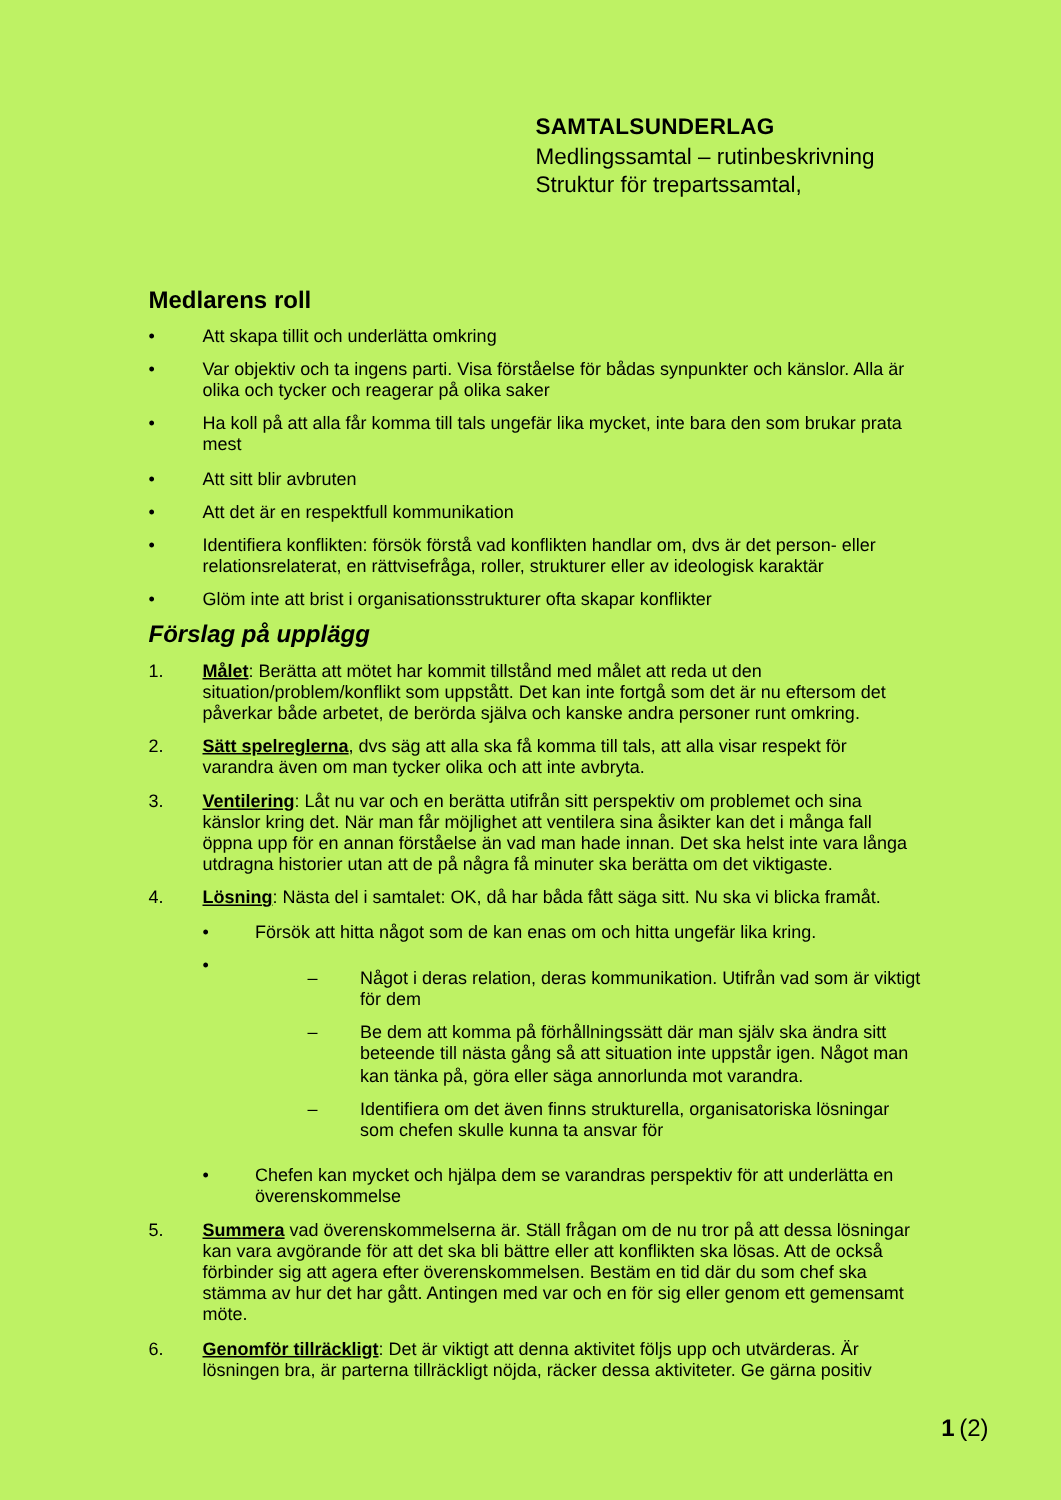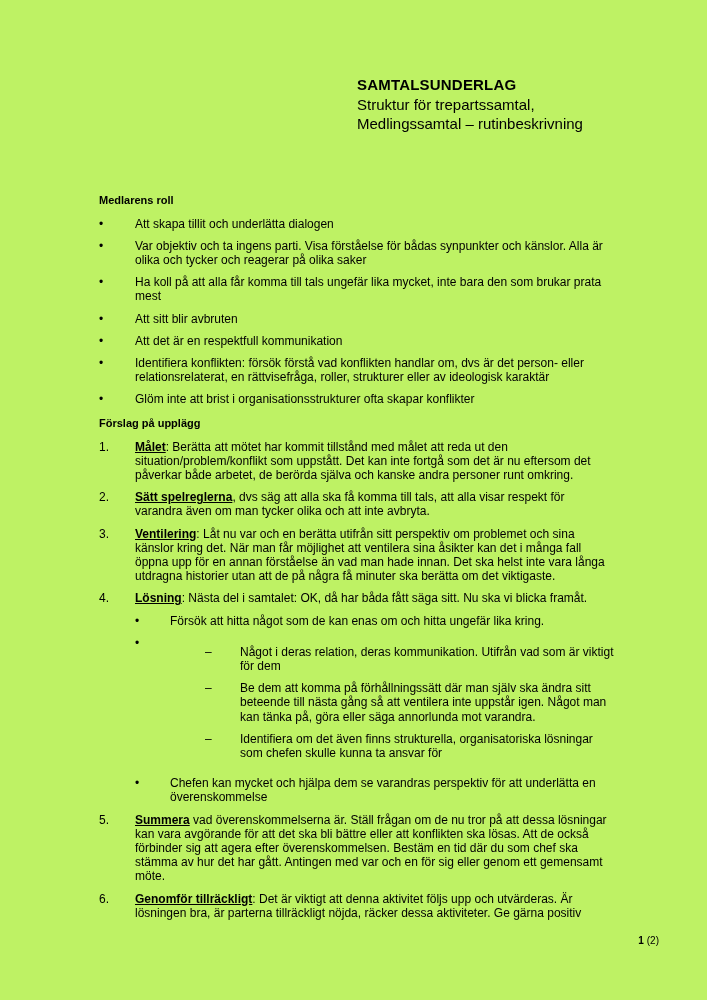--- a/index.html
+++ b/index.html
@@ -13,57 +13,57 @@
     padding:75px 92px 0 99px;
     overflow:hidden;
   }
   .title-block{
     margin-left:258px;
     font-size:15px;line-height:19.5px;
     margin-bottom:58px;
   }
   .doc-title{font-weight:bold;letter-spacing:.2px;}
   .section-heading{
-    font-size:11px;font-weight:bold;line-height:17px;
+    font-size:16px;font-weight:bold;line-height:17px;
     margin:0 0 8px 0;
   }
-  .section-heading.second{margin-top:0;}
+  .section-heading.second{margin-top:0;font-style:italic;}
   .list{margin:0;padding:0;}
   .row{display:flex;margin-bottom:8px;}
   .row:last-child{margin-bottom:8px;}
   .marker{flex:0 0 36px;}
   .txt{flex:1 1 auto;}
   .lead{font-weight:bold;text-decoration:underline;}
   .sublist{margin-left:36px;margin-top:8px;}
   .sublist .marker{flex:0 0 35px;}
   .dashlist{margin-left:35px;margin-top:9px;}
   .dashlist .marker{flex:0 0 35px;}
   .footer{
-    position:absolute;right:48px;bottom:52px;
-    font-size:10px;
+    position:absolute;right:48px;bottom:40px;
+    font-size:16px;
   }
   .footer .pg-num{font-weight:bold;margin-right:3px;}
 </style>
 </head>
 <body>
 
 <div class="page">
 
   <header class="title-block">
     <div class="doc-title">SAMTALSUNDERLAG</div>
+    <div class="doc-subtitle">Medlingssamtal – rutinbeskrivning</div>
     <div class="doc-subtitle">Struktur för trepartssamtal,</div>
-    <div class="doc-subtitle">Medlingssamtal – rutinbeskrivning</div>
   </header>
 
   <h2 class="section-heading">Medlarens roll</h2>
 
   <div class="list">
     <div class="row">
       <span class="marker">•</span>
-      <span class="txt">Att skapa tillit och underlätta dialogen</span>
+      <span class="txt">Att skapa tillit och underlätta omkring</span>
     </div>
     <div class="row">
       <span class="marker">•</span>
       <span class="txt">Var objektiv och ta ingens parti. Visa förståelse för bådas synpunkter och känslor. Alla är olika och tycker och reagerar på olika saker</span>
     </div>
     <div class="row">
       <span class="marker">•</span>
       <span class="txt">Ha koll på att alla får komma till tals ungefär lika mycket, inte bara den som brukar prata mest</span>
     </div>
     <div class="row">
@@ -116,21 +116,21 @@
       <div class="row">
         <span class="marker">•</span>
         <span class="txt">
           <div class="dashlist">
             <div class="row">
               <span class="marker">–</span>
               <span class="txt">Något i deras relation, deras kommunikation. Utifrån vad som är viktigt för dem</span>
             </div>
             <div class="row">
               <span class="marker">–</span>
-              <span class="txt">Be dem att komma på förhållningssätt där man själv ska ändra sitt beteende till nästa gång så att ventilera inte uppstår igen. Något man kan tänka på, göra eller säga annorlunda mot varandra.</span>
+              <span class="txt">Be dem att komma på förhållningssätt där man själv ska ändra sitt beteende till nästa gång så att situation inte uppstår igen. Något man kan tänka på, göra eller säga annorlunda mot varandra.</span>
             </div>
             <div class="row">
               <span class="marker">–</span>
               <span class="txt">Identifiera om det även finns strukturella, organisatoriska lösningar som chefen skulle kunna ta ansvar för</span>
             </div>
           </div>
         </span>
       </div>
       <div class="row">
         <span class="marker">•</span>

